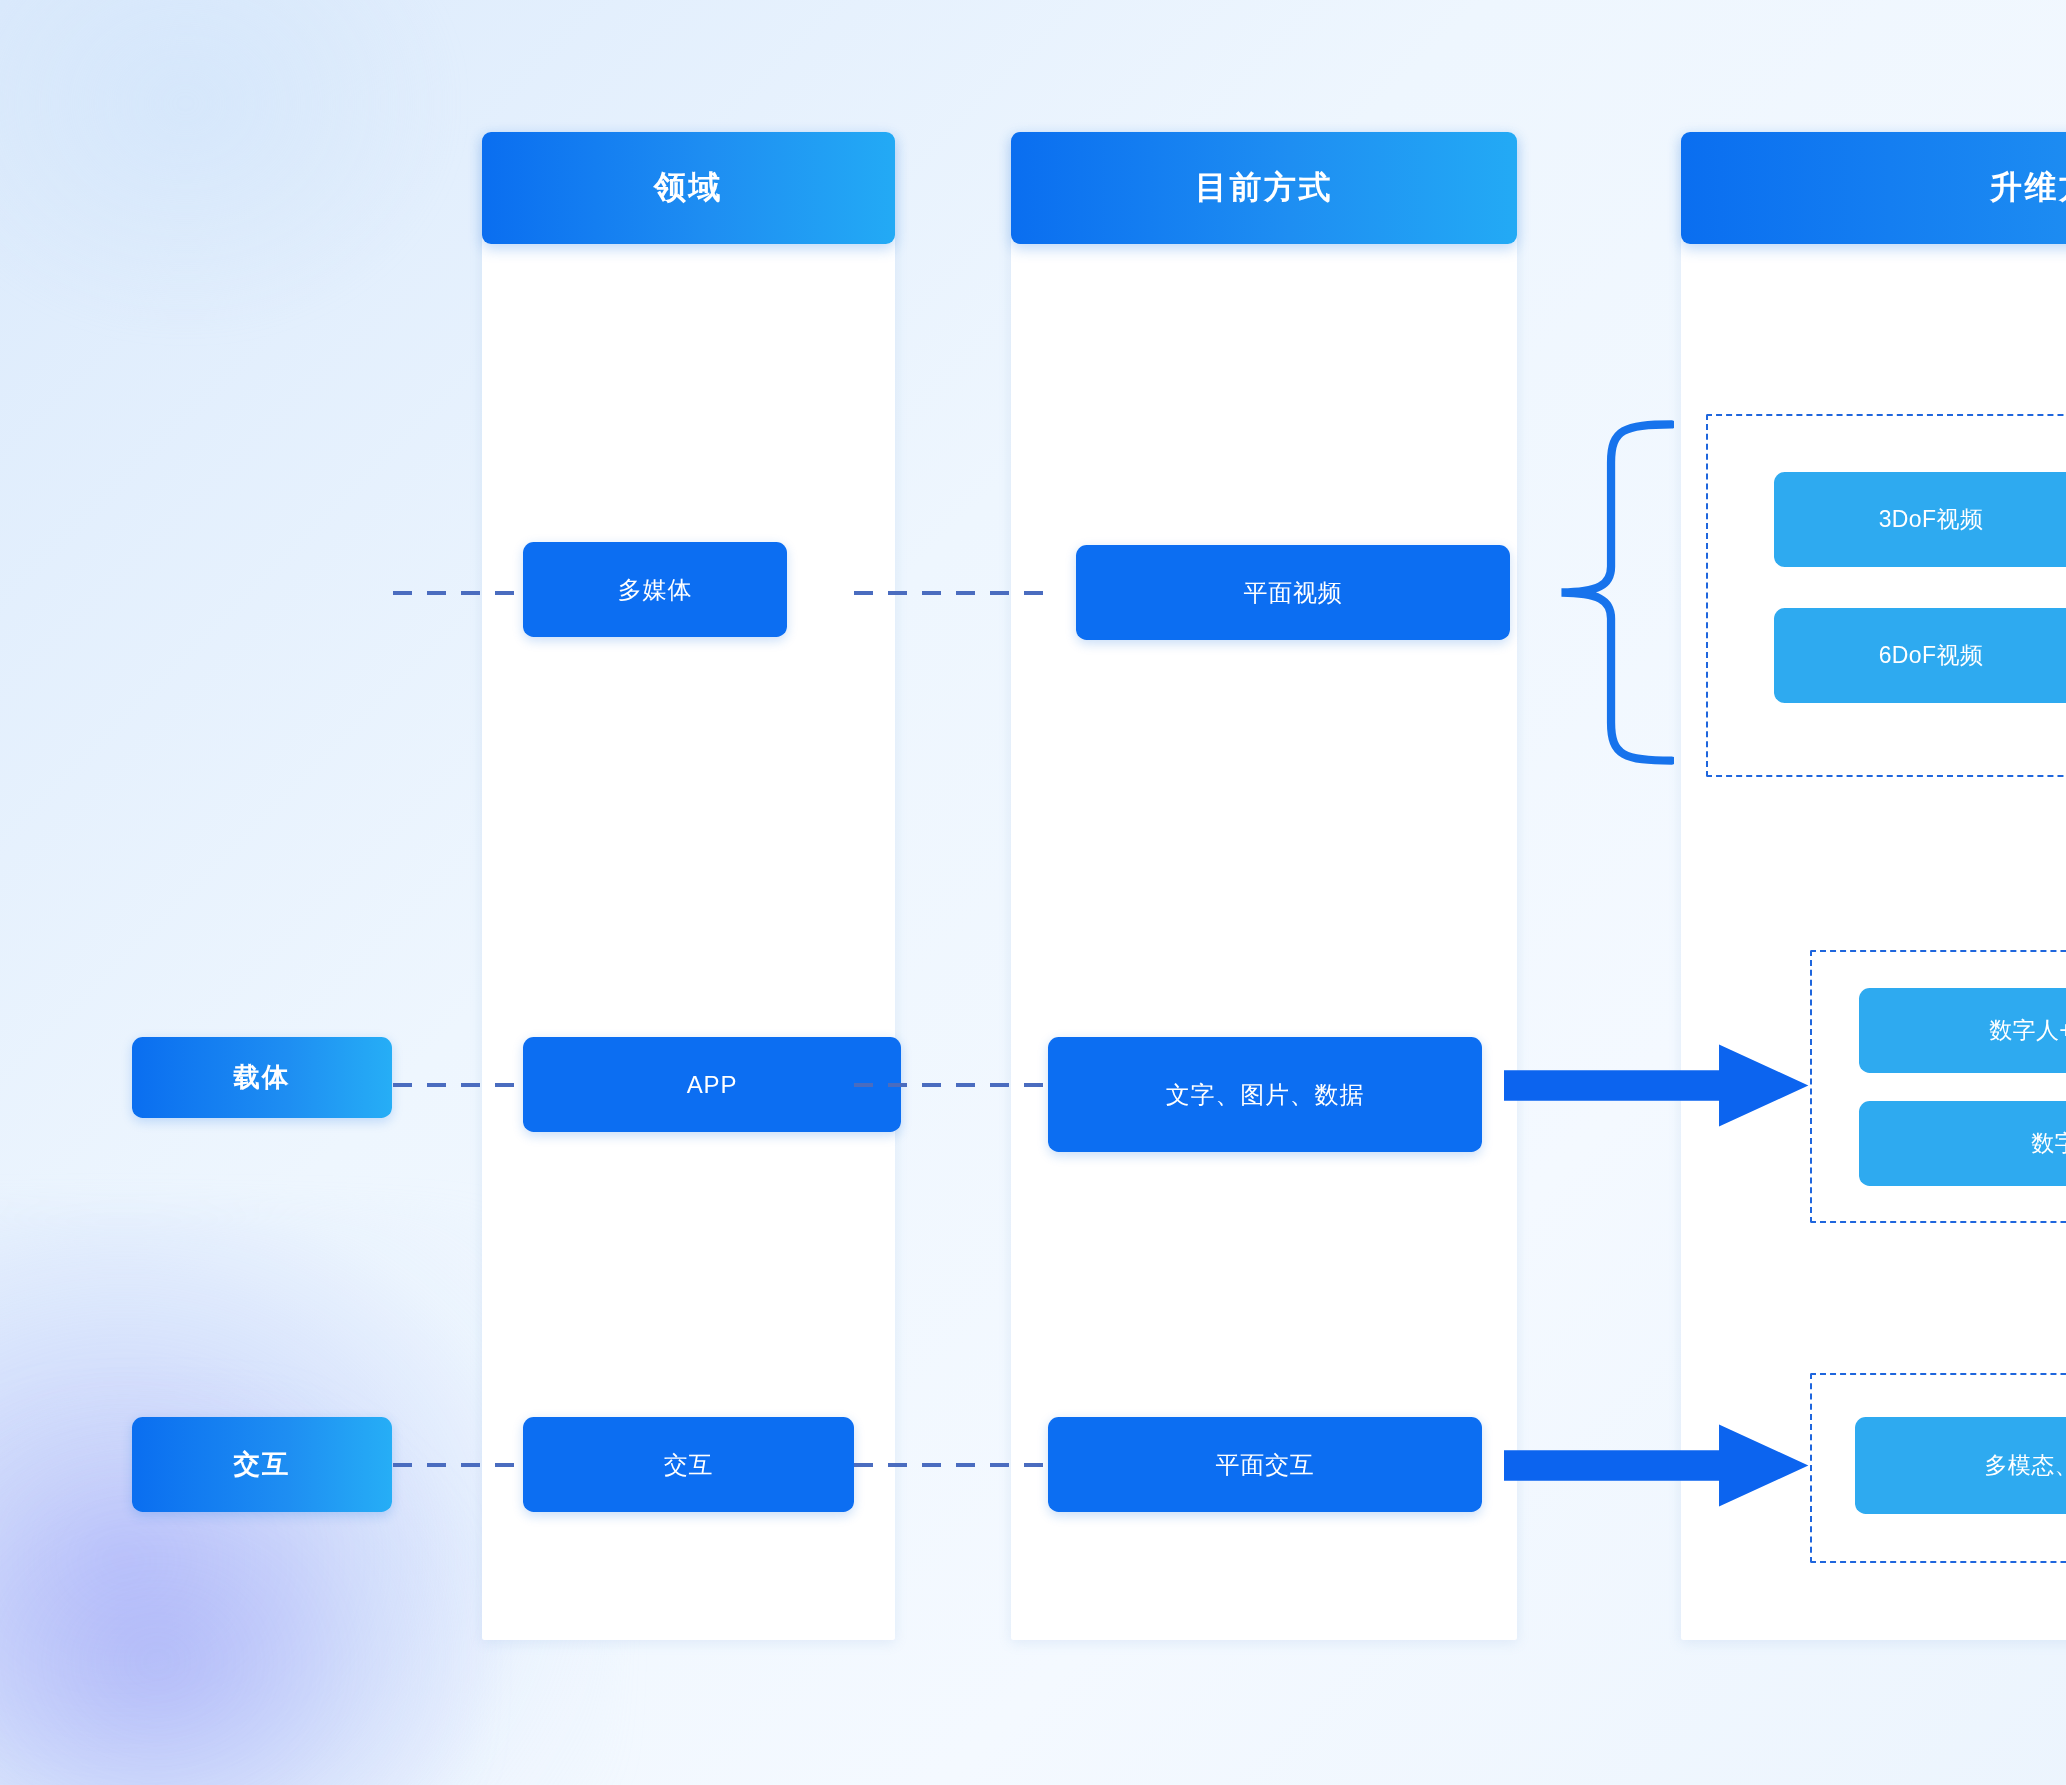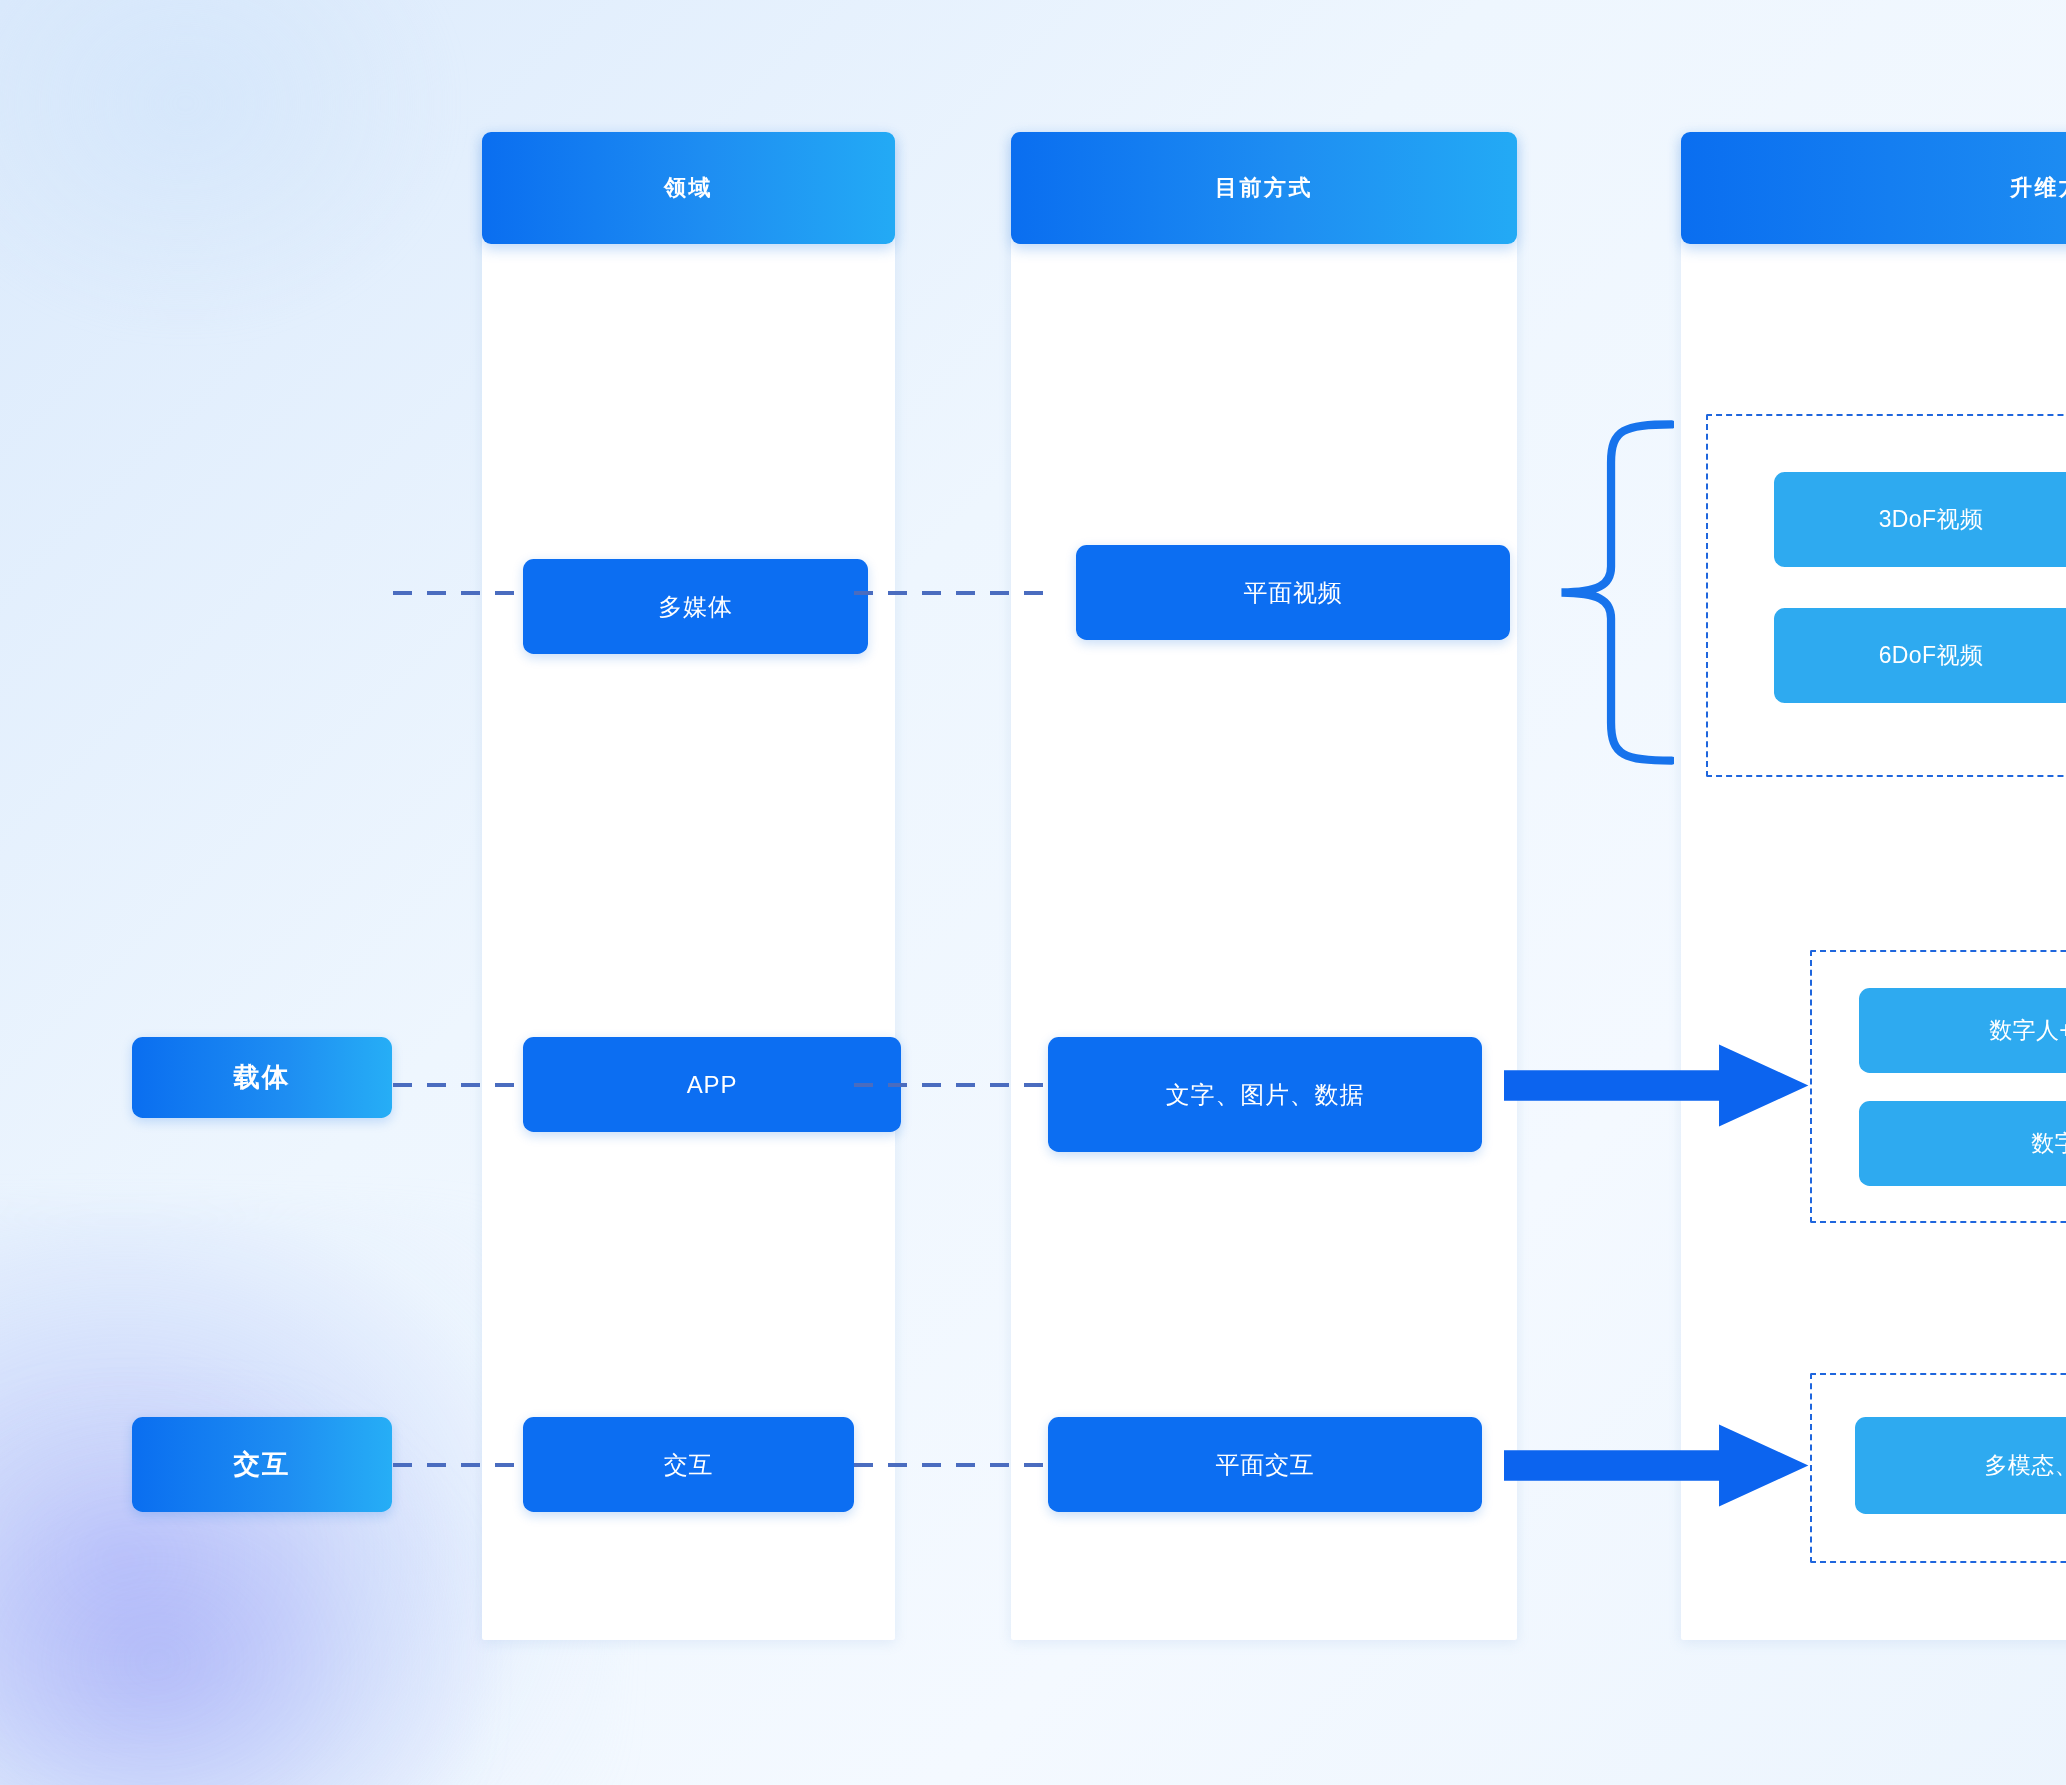--- a/index.html
+++ b/index.html
@@ -47,21 +47,21 @@
     box-shadow: 0 2.5px 12.4px rgba(120,160,210,0.16);
   }
 
   
   .col-header {
     position: absolute;
     background: linear-gradient(90deg, #0a6ef0 0%, #1e8ef2 55%, #23aaf5 100%);
     border-radius: 9px;
     display: flex; align-items: center; justify-content: center;
     color: #ffffff;
-    font-size: 22px;
+    font-size: 32px;
     font-weight: 700;
     letter-spacing: 2.5px;
     box-shadow: 0 4.1px 14px rgba(26,120,230,0.28);
   }
 
   
   .row-label {
     position: absolute;
     background: linear-gradient(90deg, #0a6ef0 0%, #1e8ef2 60%, #26aef6 100%);
     border-radius: 10.7px;
@@ -128,21 +128,21 @@
   <div class="col-panel" style="left:1011px; top:136px; width:506px; height:1504px;"></div>
   <div class="col-panel" style="left:1681px; top:136px; width:756px; height:1504px;"></div>
 
   <div class="col-header" style="left:482px; top:132px; width:413px; height:112px;">领域</div>
   <div class="col-header" style="left:1011px; top:132px; width:506px; height:112px;">目前方式</div>
   <div class="col-header" style="left:1681px; top:132px; width:756px; height:112px;">升维方向</div>
 
 
   <div class="dash-line" style="left:393px; top:591px; width:131px;"></div>
 
-  <div class="solid-box" style="left:523px; top:559px; width:345px; height:95px;">多媒体</div>
+  <div class="solid-box" style="left:523px; top:542px; width:264px; height:95px;">多媒体</div>
 
   <div class="dash-line" style="left:854px; top:591px; width:194px;"></div>
 
   <div class="solid-box" style="left:1048px; top:545px; width:434px; height:95px;margin-left:28px;">平面视频</div>
 
   <div class="brace" style="left:1558px; top:417px; width:116px; height:351px;">
     <svg width="116" height="351" viewBox="0 0 280 850" fill="none">
       <path d="M275 18 C 160 18, 128 30, 128 110 L128 362 C128 408, 96 424, 8 425
                C96 426, 128 442, 128 488 L128 740 C128 820, 160 832, 275 832" stroke="#1773ec" stroke-width="20" stroke-linecap="round" fill="none"></path>
     </svg>

